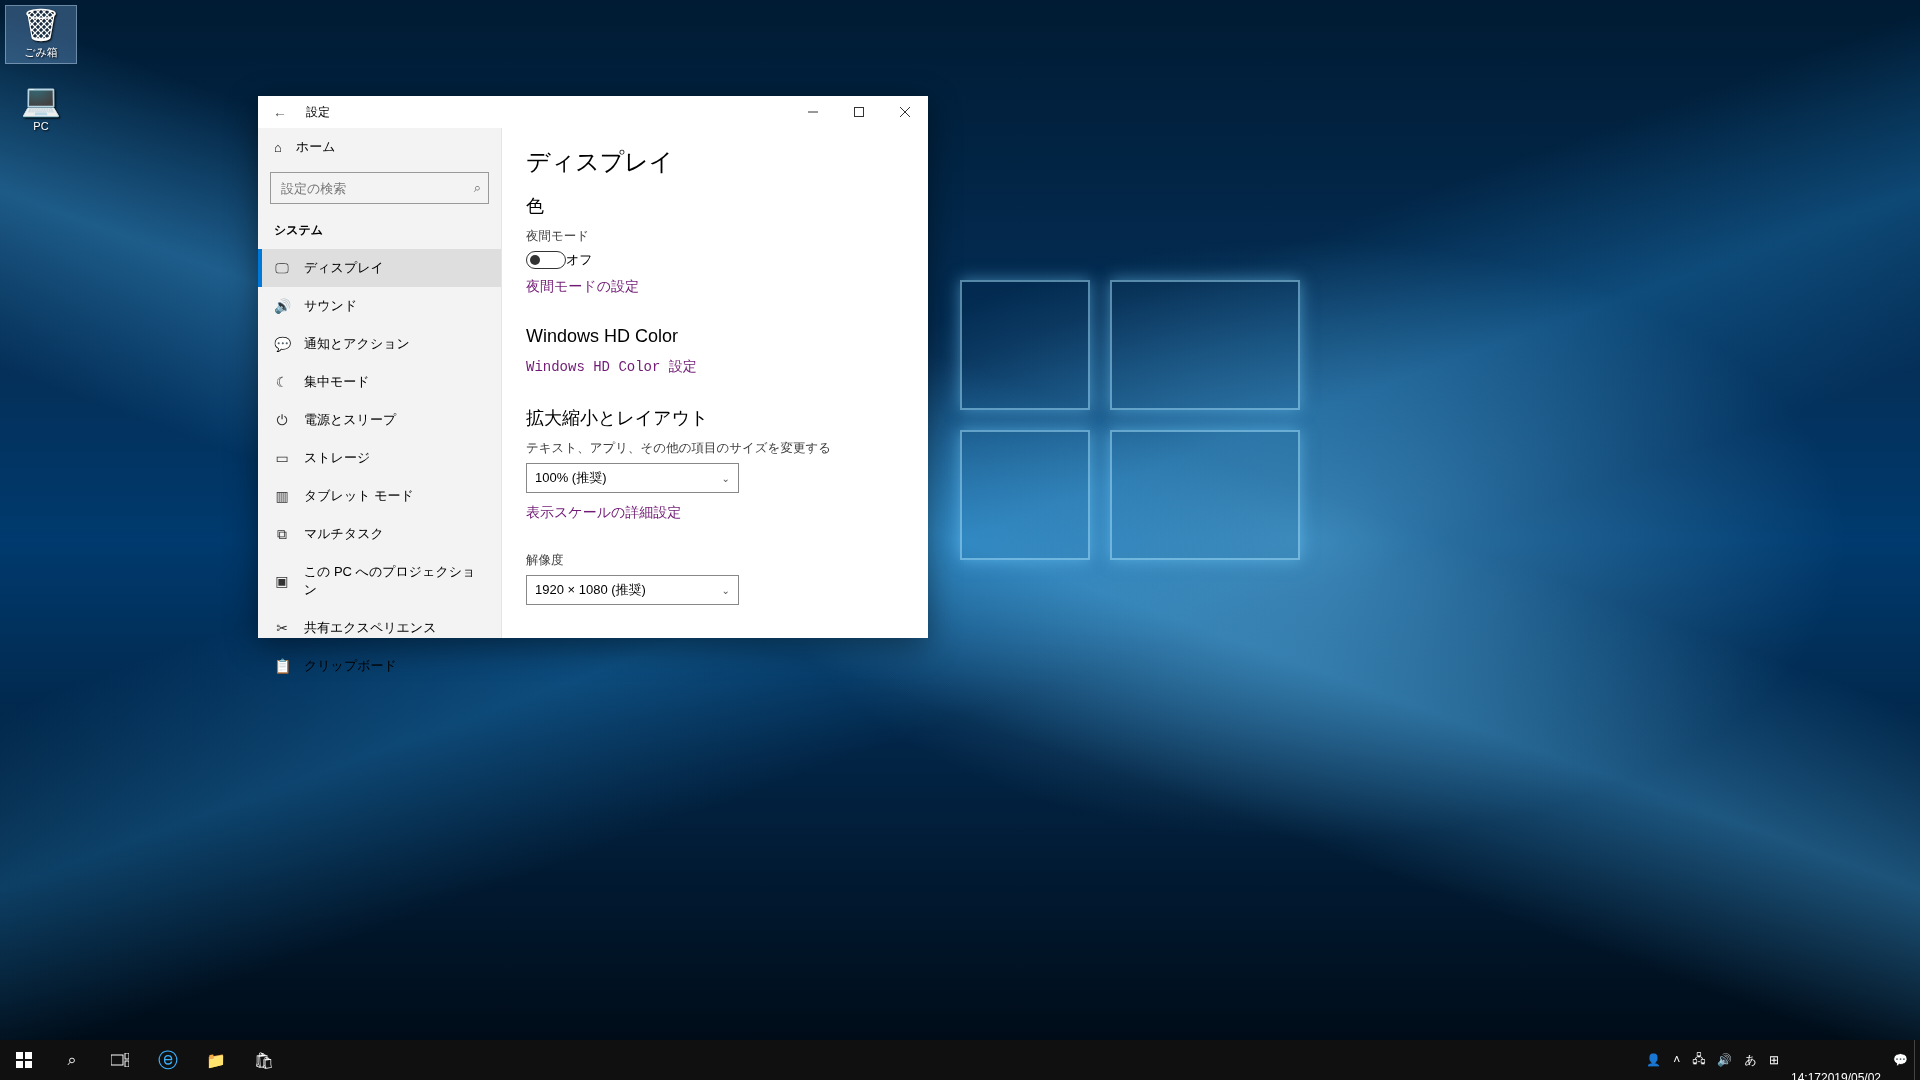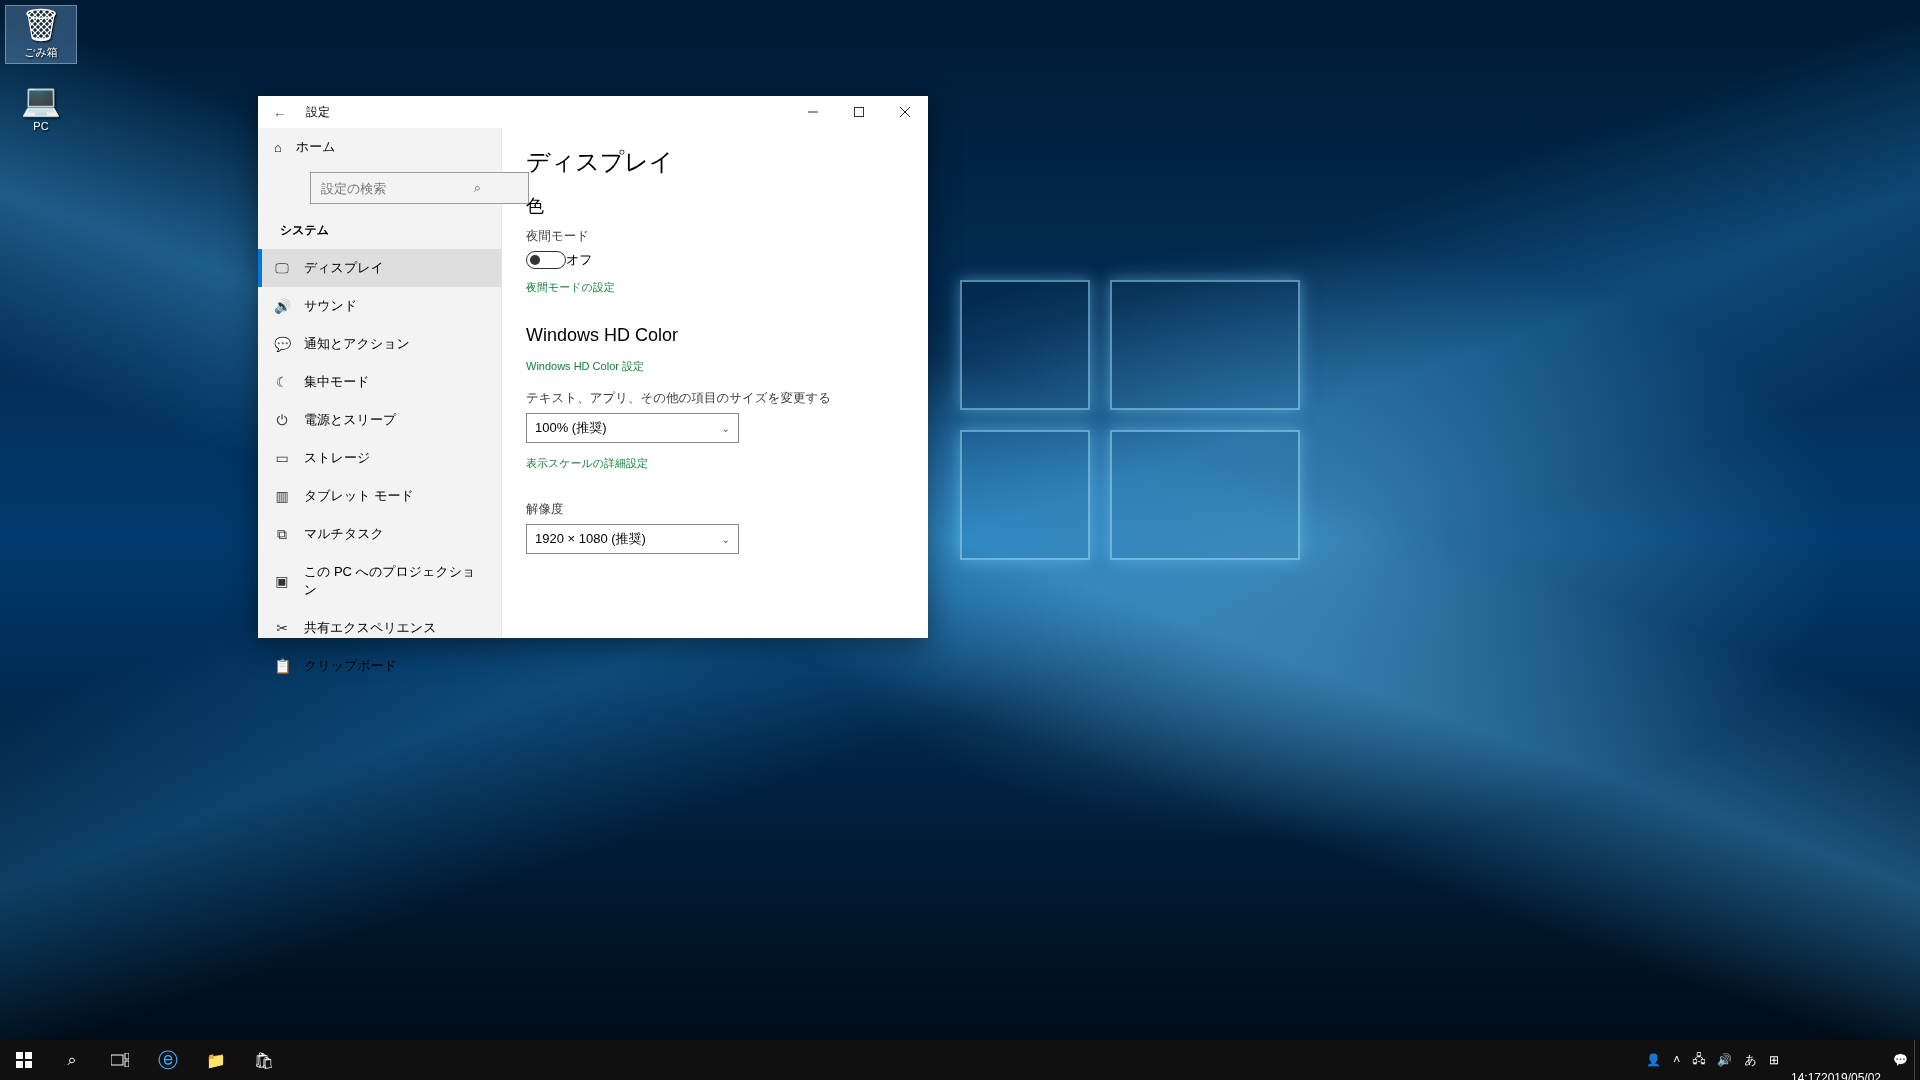--- a/index.html
+++ b/index.html
@@ -34,37 +34,37 @@
 .tb-title { font-size:12px; color:#000; margin-left:4px;text-align:center; }
 .tb-spacer { flex:1; }
 .tb-btn { width:46px; height:32px; display:flex; align-items:center; justify-content:center; font-size:11px; color:#333; }
 
 .window-body { flex:1; display:flex; min-height:0; }
 
 
 .sidebar { width:244px; background:#f3f3f3; border-right:1px solid #e5e5e5; display:flex; flex-direction:column; }
 .sb-home { display:flex; align-items:center; gap:14px; padding:10px 16px; font-size:13px; }
 .sb-search { margin:6px 12px 14px; position:relative; }
-.sb-search input { width:100%; height:32px; padding:0 24px 0 10px; border:1px solid #999; background:#fff0; font-size:13px; background:#f3f3f3;margin-left:40px; }
+.sb-search input { width:100%; height:32px; padding:0 24px 0 10px; border:1px solid #999; background:#fff0; font-size:13px; background:#f3f3f3; }
 .sb-search .sicon { position:absolute; right:8px; top:8px; font-size:13px; color:#666; }
-.sb-section { padding:4px 22px 10px; font-size:12px; font-weight:600; }
+.sb-section { padding:4px 16px 10px; font-size:12px; font-weight:600; }
 .sb-item { display:flex; align-items:center; gap:14px; padding:10px 16px; font-size:13px; color:#000; }
 .sb-item .sicon { width:16px; text-align:center; font-size:14px; color:#333; }
 .sb-item.active { background:#dedede; position:relative; }
 .sb-item.active::before { content:""; position:absolute; left:0; top:0; bottom:0; width:4px; background:#0078d7; }
 
 
 .main { flex:1; padding:18px 24px; overflow:auto; position:relative; }
 .main::-webkit-scrollbar { width:4px; }
 .main::-webkit-scrollbar-thumb { background:#999; }
 .main h1 { font-size:24px; font-weight:400; margin-bottom:16px; }
 .main h2 { font-size:18px; font-weight:400; margin:14px 0 10px; }
 .main .lbl { font-size:12.5px; color:#404040; margin-bottom:6px; }
 .main .desc { font-size:12.5px; color:#666; margin-bottom:6px; line-height:1.5; max-width:360px; }
-.link { color:#15803d; font-size:11px; margin-bottom:16px; display:inline-block; }
+.link { color:#701a75; font-size:14px; margin-bottom:16px; display:inline-block;font-family:Liberation Mono, monospace; }
 .toggle { display:flex; align-items:center; gap:0; margin-bottom:8px; }
 .toggle-track { width:40px; height:18px; border:1px solid #333; border-radius:10px; position:relative; background:#fff; }
 .toggle-thumb { width:10px; height:10px; border-radius:50%; background:#333; position:absolute; left:3px; top:3px; }
 .toggle-label { font-size:13px; }
 .dropdown { width:213px; height:30px; border:1px solid #888; display:flex; align-items:center; justify-content:space-between; padding:0 8px; font-size:13px; margin-bottom:10px; background:#fff; }
 .dropdown .chev { font-size:10px; color:#555; }
 
 .group { margin-bottom:14px; }
 
 
@@ -190,20 +190,21 @@
                 <div class="toggle-thumb"></div>
               </div>
             <span class="toggle-label">オフ</span>
           </div>
           <a class="link">夜間モードの設定</a>
         </div>
 
         <h2>Windows HD Color</h2>
         <a class="link">Windows HD Color 設定</a>
 
+        <h2>拡大縮小とレイアウト</h2>
         <div class="group">
           <div class="lbl">テキスト、アプリ、その他の項目のサイズを変更する</div>
           <div class="dropdown">
             <span>100% (推奨)</span>
             <span class="chev">⌄</span>
           </div>
           <a class="link">表示スケールの詳細設定</a>
         </div>
 
         <div class="group">

